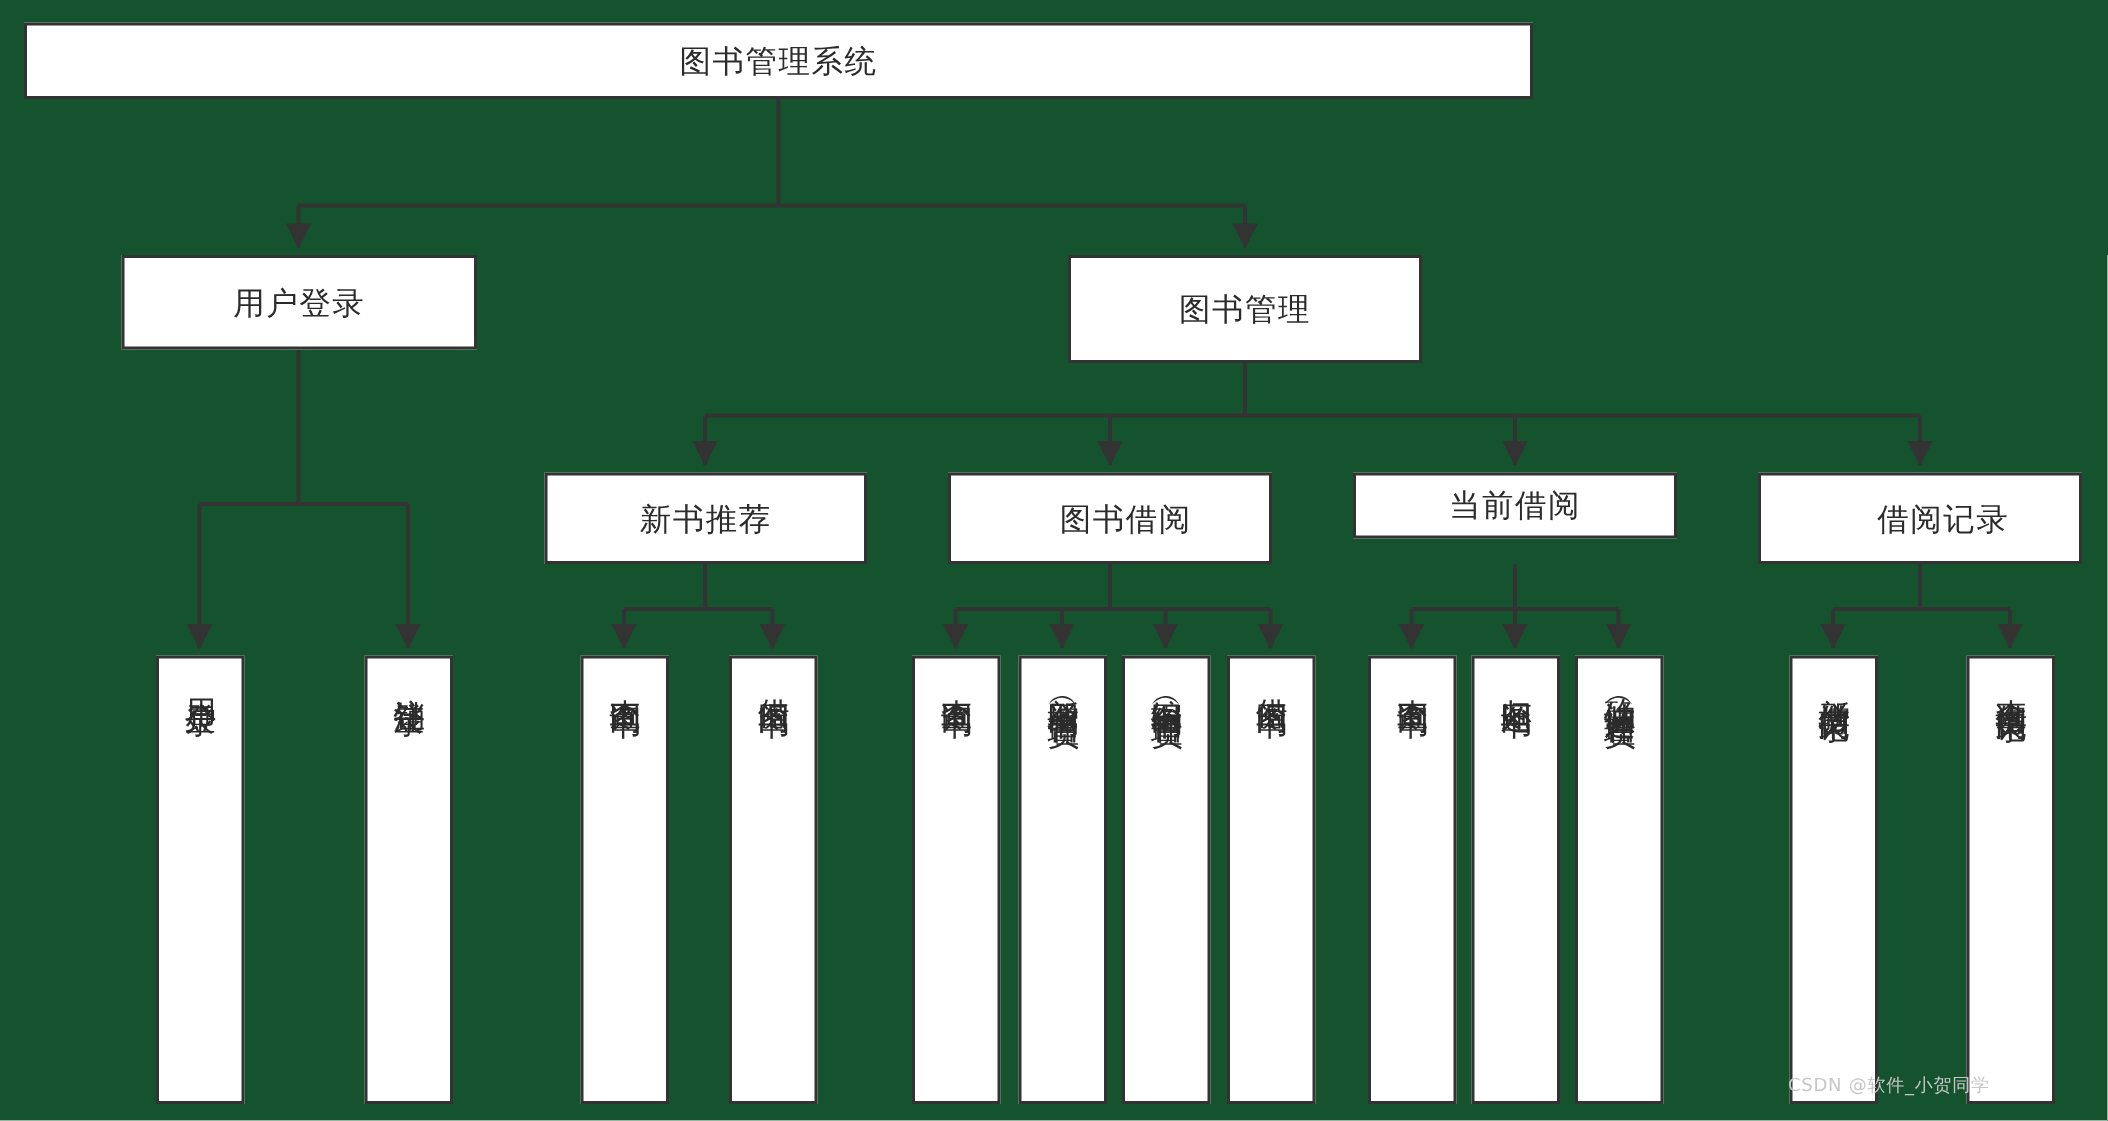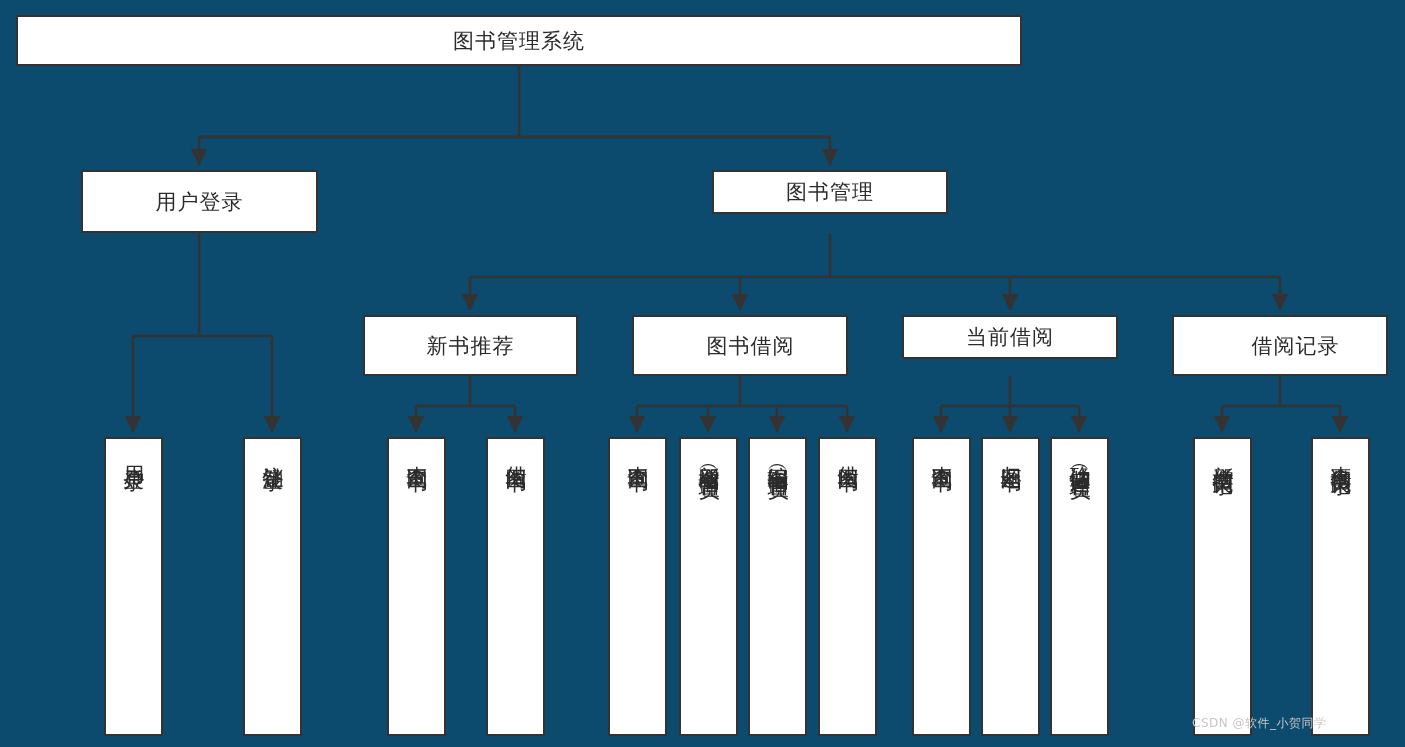--- a/index.html
+++ b/index.html
@@ -9,21 +9,21 @@
     background: #ffffff;
   }
   body {
     font-family: "DejaVu Sans", "Liberation Sans", sans-serif;
     -webkit-font-smoothing: antialiased;
   }
   #canvas {
     position: relative;
     width: 1405px;
     height: 747px;
-    background: #0c4a6e;
+    background: #14532d;
     overflow: hidden;
   }
   #edges {
     position: absolute;
     left: 0;
     top: 0;
     width: 1405px;
     height: 747px;
     pointer-events: none;
   }
@@ -124,21 +124,21 @@
   </svg>
 
   <div class="node horizontal" style="left:16px; top:15px; width:1006px; height:51px;">
     <span>图书管理系统</span>
   </div>
 
   <div class="node horizontal" style="left:81px; top:170px; width:237px; height:63px;">
     <span>用户登录</span>
   </div>
 
-  <div class="node horizontal" style="left:712px; top:170px; width:236px; height:44px;">
+  <div class="node horizontal" style="left:712px; top:170px; width:236px; height:72px;">
     <span>图书管理</span>
   </div>
 
   <div class="node horizontal" style="left:363px; top:315px; width:215px; height:61px;">
     <span>新书推荐</span>
   </div>
 
   <div class="node horizontal" style="left:632px; top:315px; width:216px; height:61px;padding-left:21px;">
     <span>图书借阅</span>
   </div>

